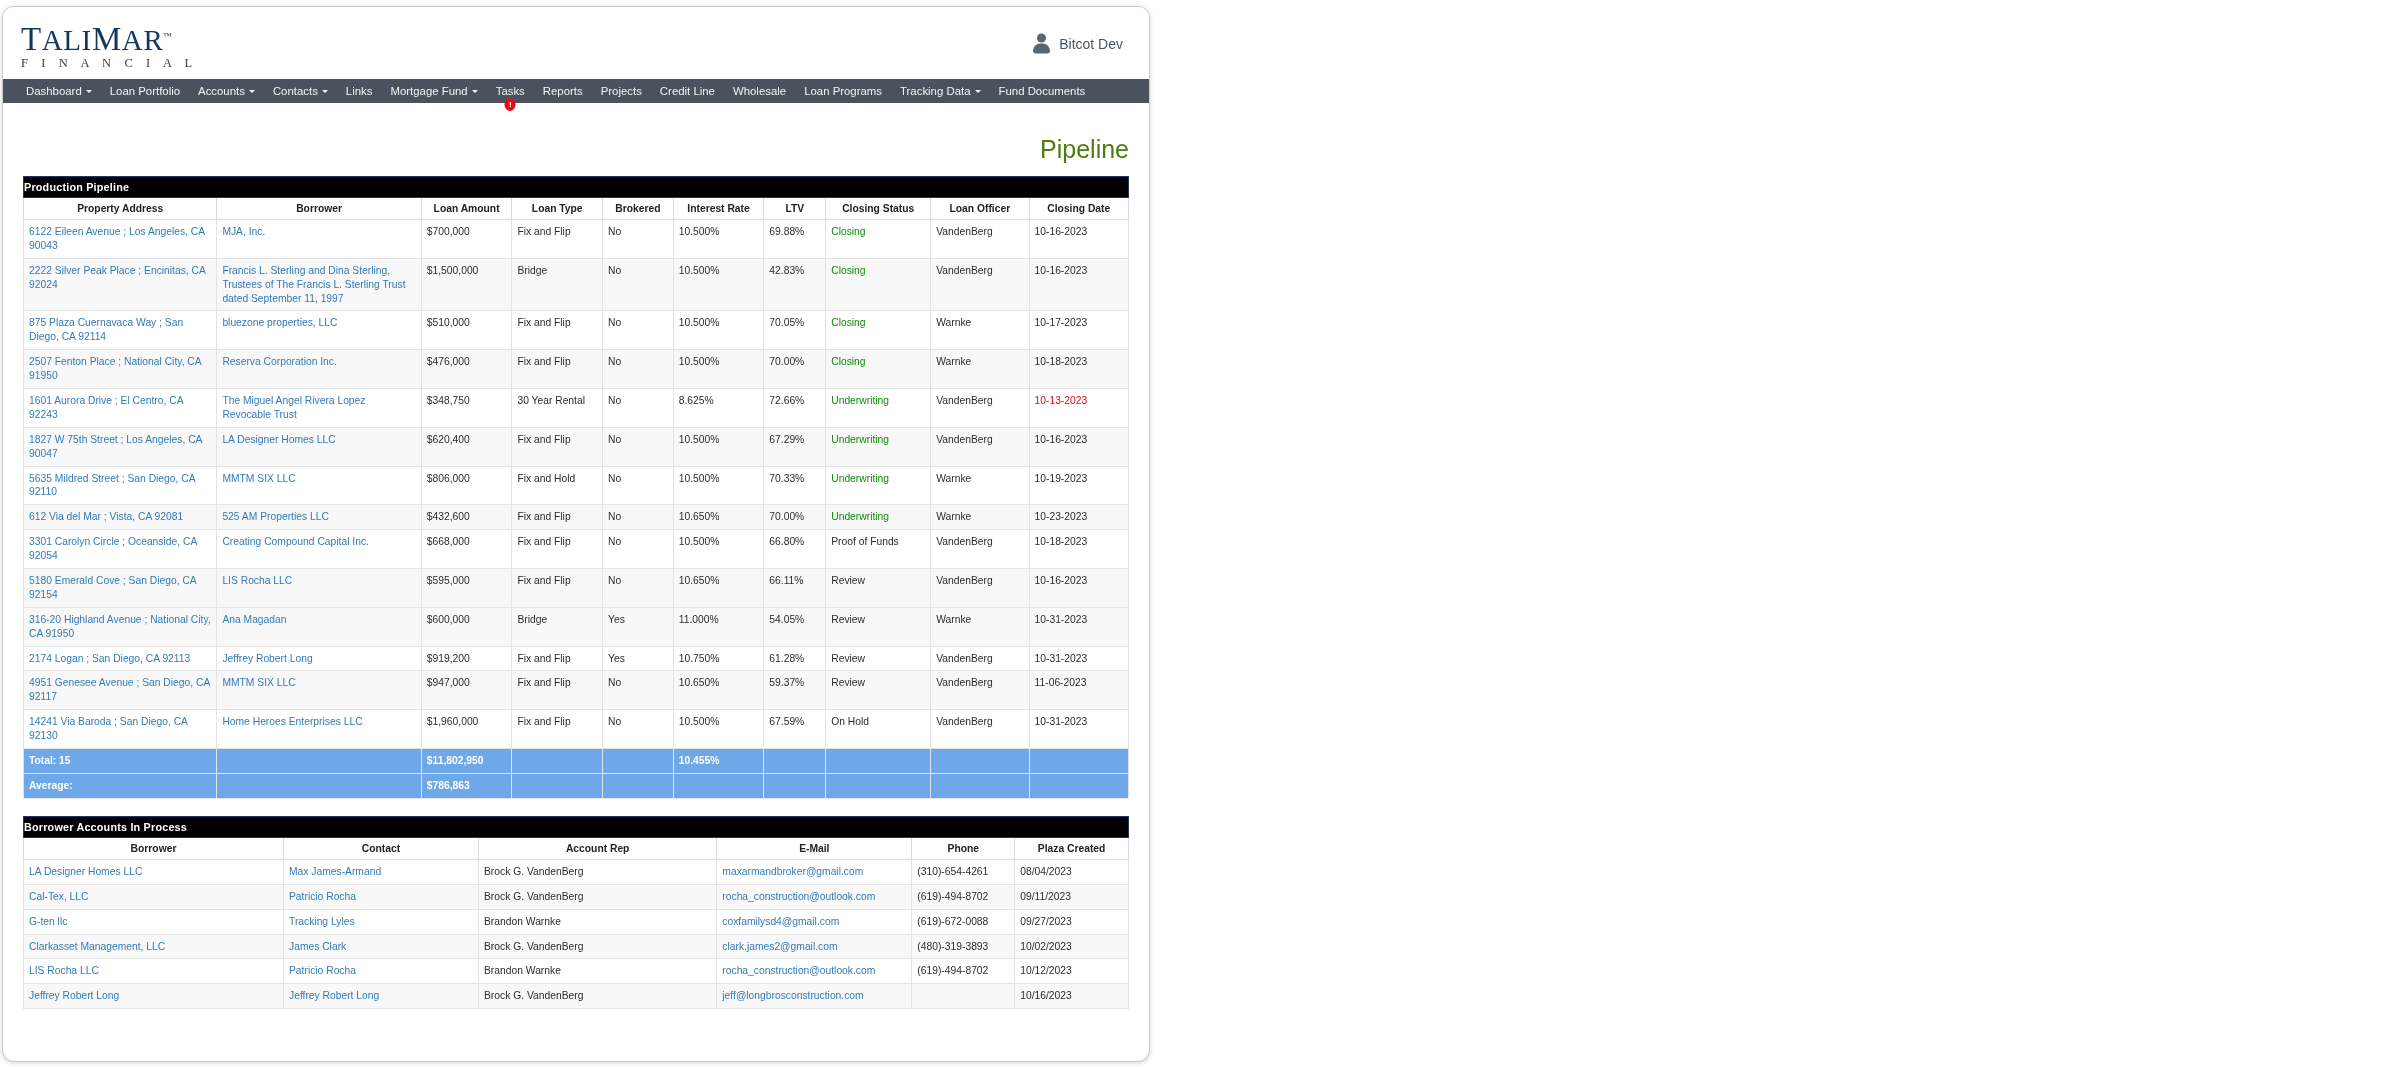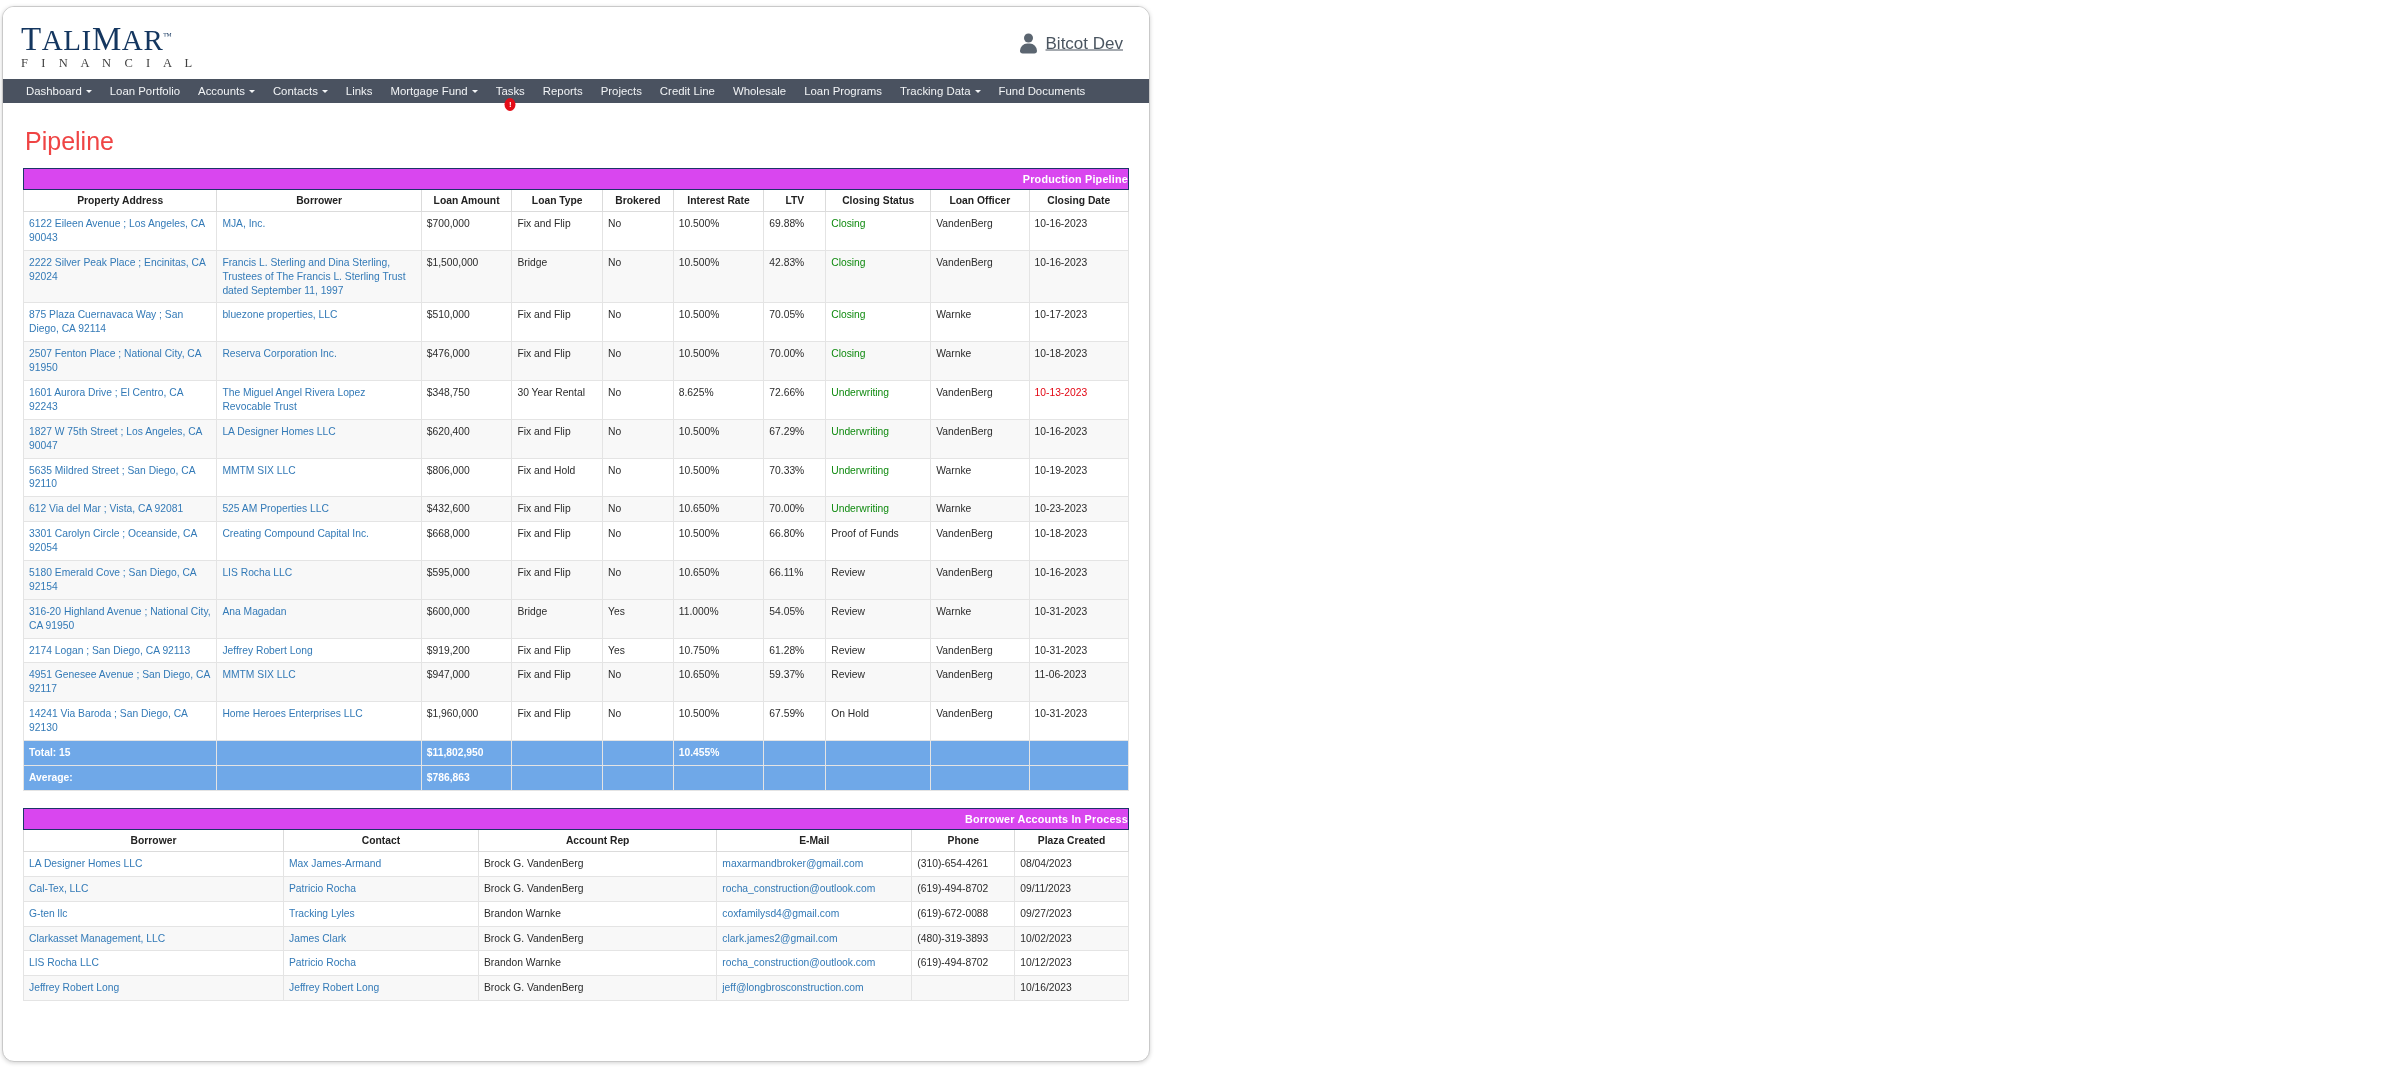--- a/index.html
+++ b/index.html
@@ -66,21 +66,21 @@
     width: 21px; height: 21px; position: relative; display: inline-block;
   }
   .avatar .head {
     position: absolute; left: 6px; top: 1px; width: 9px; height: 9px;
     background: #5b6570; border-radius: 50%;
   }
   .avatar .body {
     position: absolute; left: 2px; top: 11px; width: 17px; height: 10px;
     background: #5b6570; border-radius: 8px 8px 3px 3px;
   }
-  .user-name { font-size: 17px; color: #4a5560; white-space: nowrap; text-decoration: underline; }
+  .user-name { font-size: 14px; color: #4a5560; white-space: nowrap; }
 
   
   .main-nav {
     background: #4a5260;
     height: 24px;
     display: flex;
     align-items: flex-end;
     padding: 0 14px;
     position: relative;
   }
@@ -113,39 +113,40 @@
     font-size: 8px;
     line-height: 13px;
     text-align: center;
     font-weight: bold;
   }
 
   
   .page-body { padding: 14px 20px 0 20px; background: #fff; }
   .page-title {
     font-size: 25px;
-    color: #ef4444;
+    color: #4d7c0f;
     font-weight: normal;
-    margin: 10px 0 12px 2px;
+    margin: 18px 0 12px 2px;
     font-family: "Liberation Sans", sans-serif;
+    text-align: right;
   }
 
   
   .tbl-block { margin-bottom: 17px; }
   .tbl {
     width: 100%;
     border-collapse: collapse;
     font-size: 10.3px;
     color: #2b2b2b;
     table-layout: fixed;
   }
   .tbl .band {
-    background: #d946ef;
+    background: #000000;
     color: #ffffff;
-    text-align: right;
+    text-align: left;
     font-weight: bold;
     font-size: 10.8px;
     padding: 4px 0;
     letter-spacing: .2px;
     border: 1px solid #1b3668;
   }
   .tbl thead.cols th {
     background: #ffffff;
     color: #222;
     border: 1px solid #dbdbdb;

